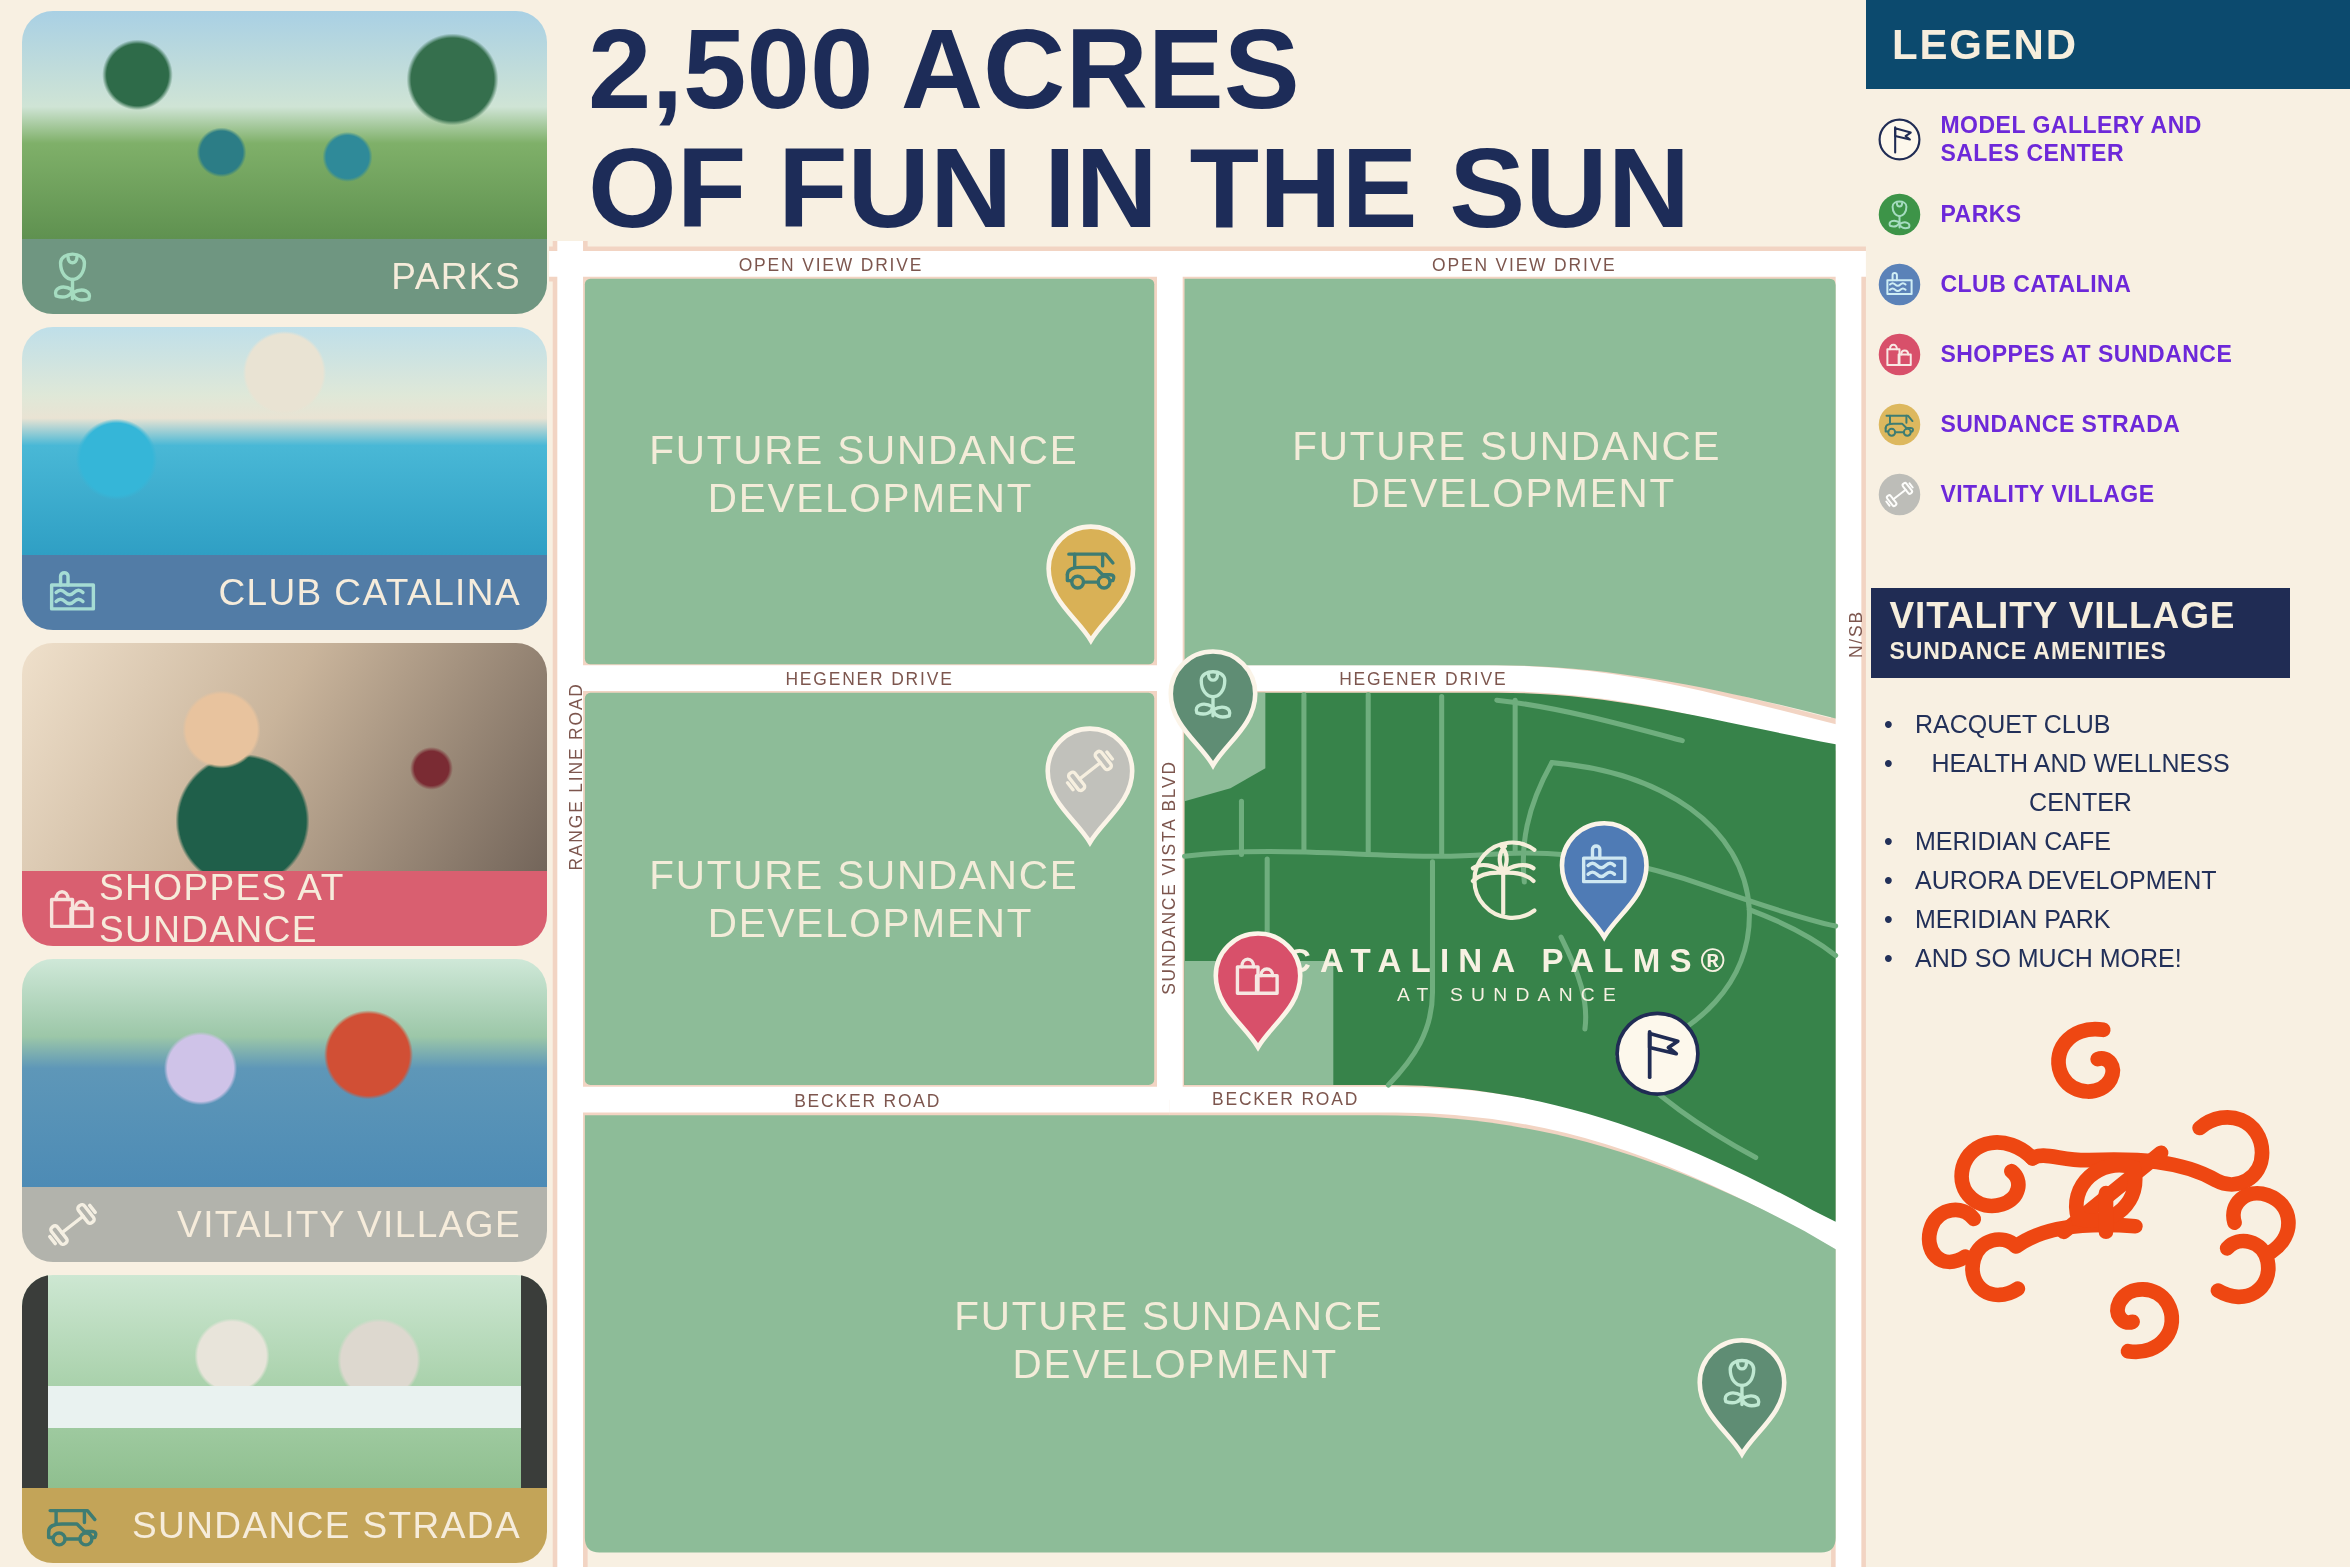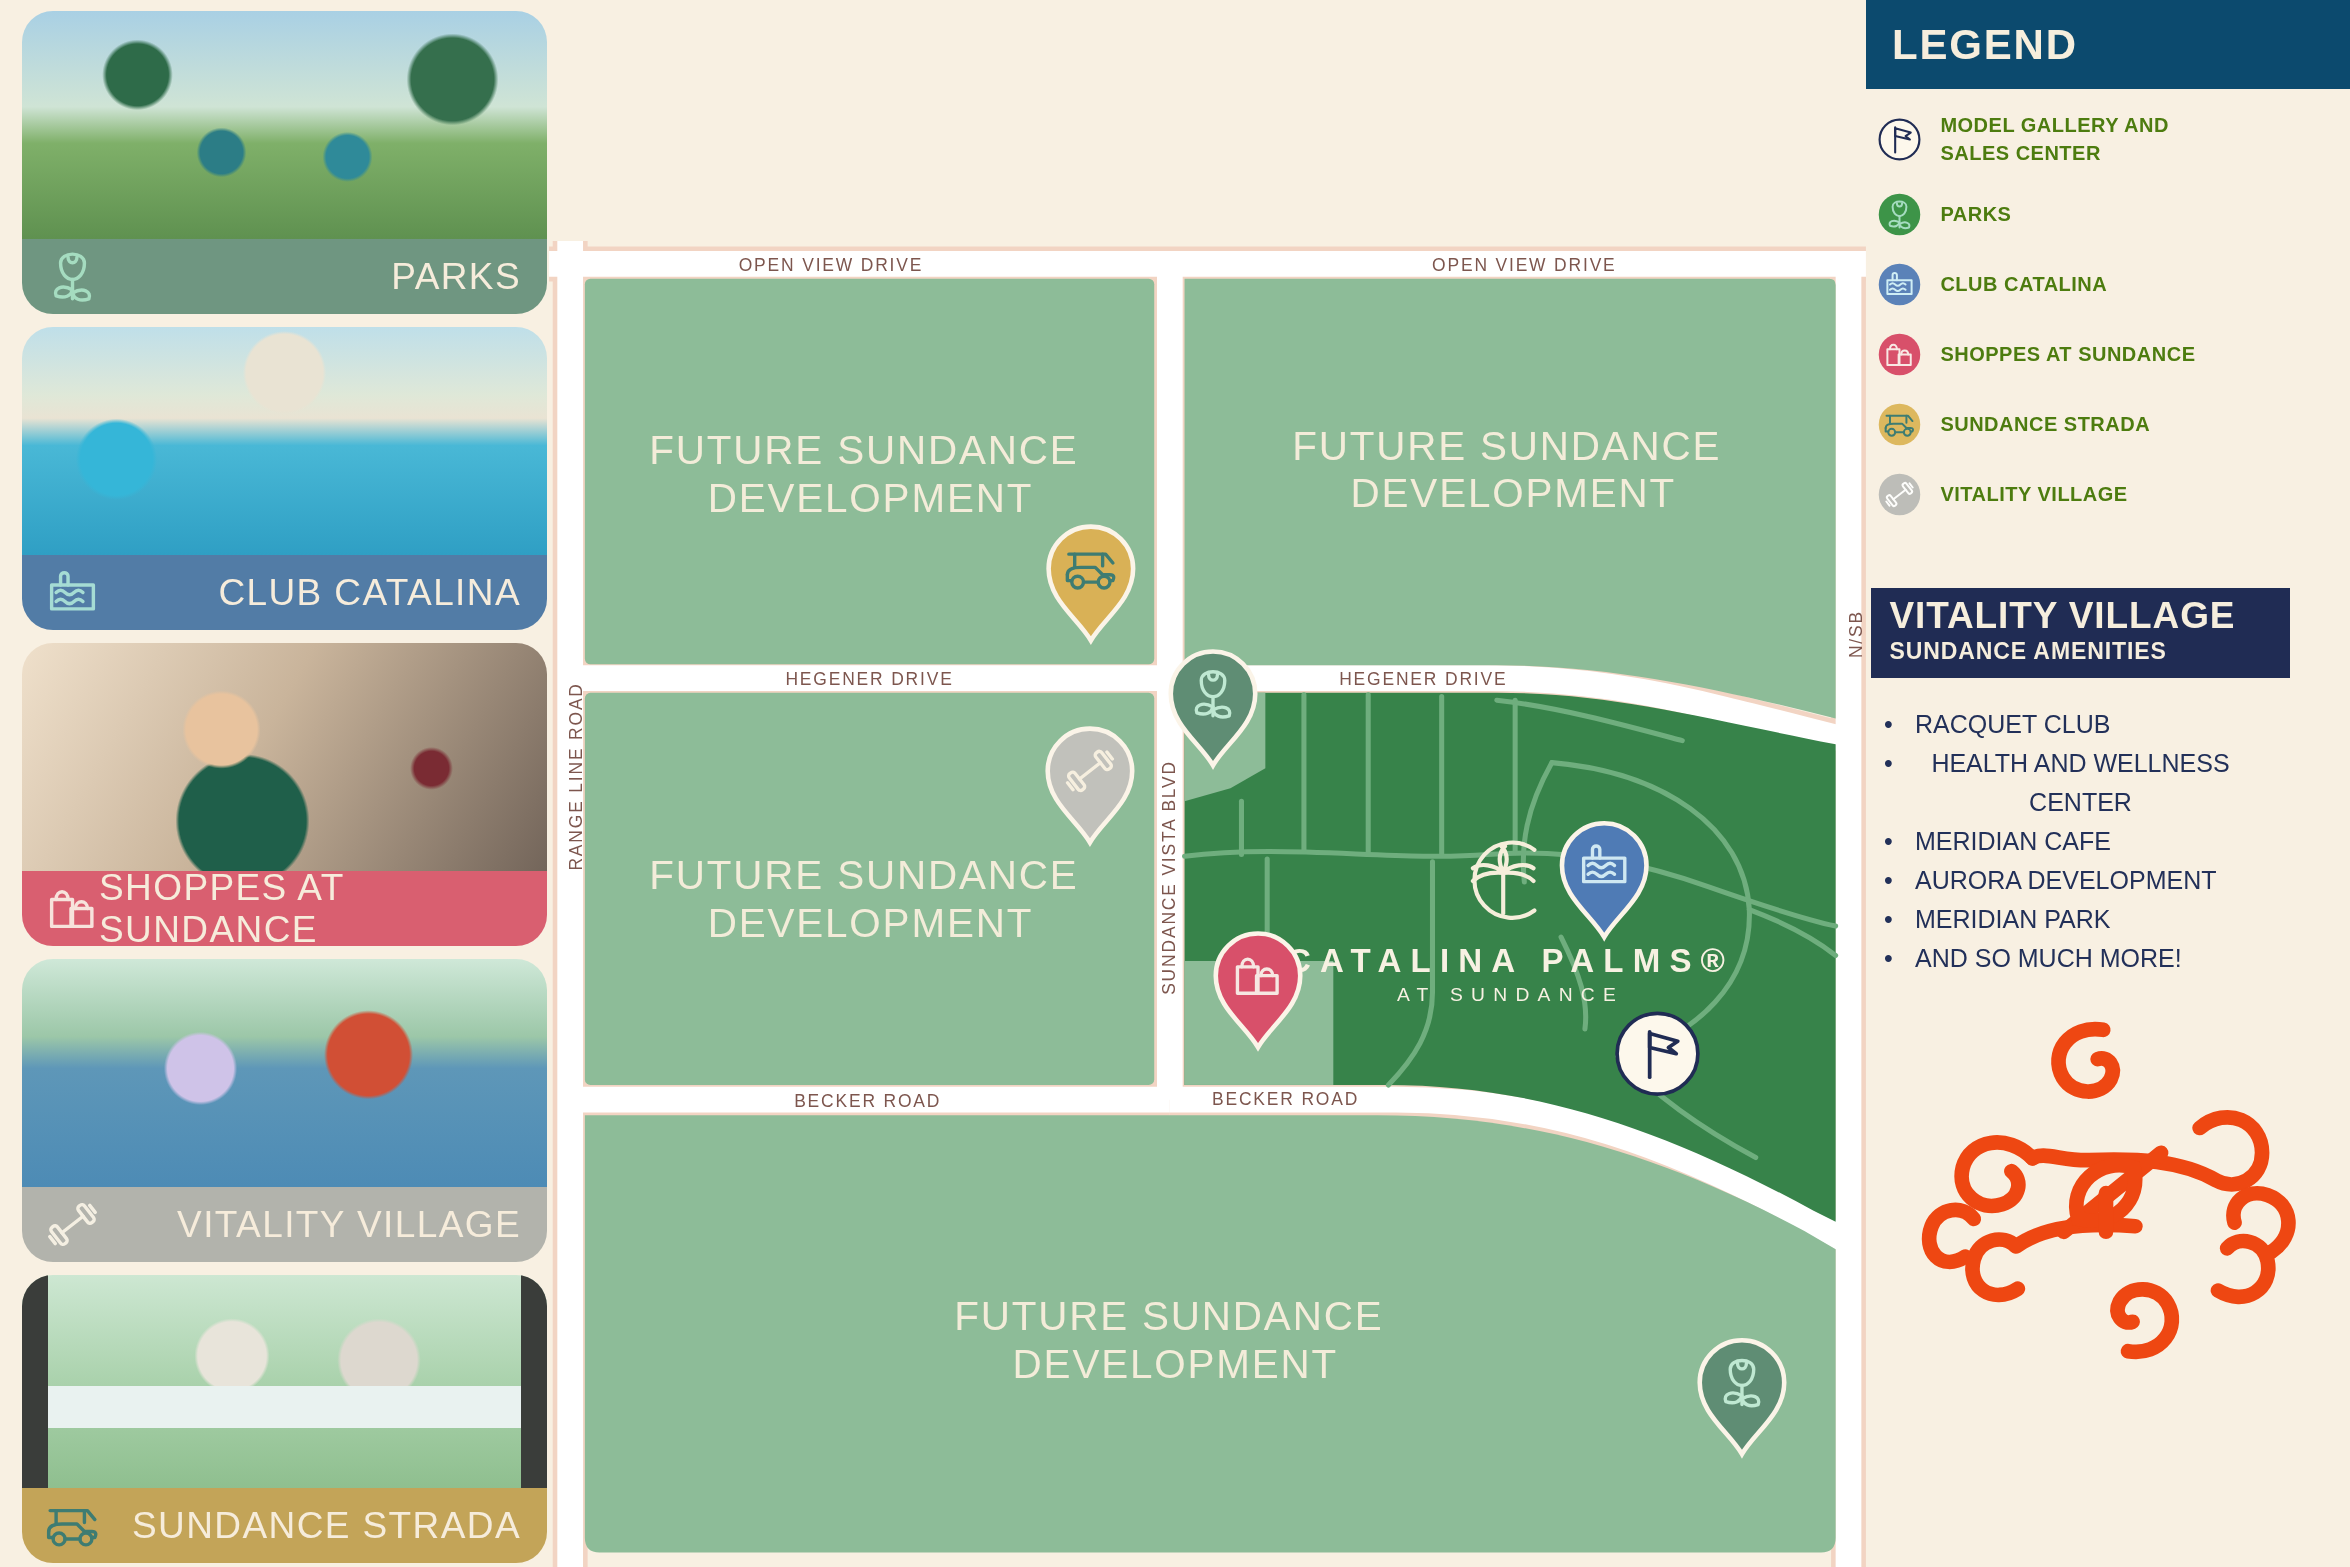--- a/index.html
+++ b/index.html
@@ -55,21 +55,21 @@
   .community-name{fill:#f7f1e2;font-size:36px;letter-spacing:10px;font-weight:600;}
   .community-sub{fill:#f7f1e2;font-size:21px;letter-spacing:9px;}
 
   
   .legend-header{position:absolute;left:1866px;top:0;width:485px;height:89px;background:#0c4a6e;
                  display:flex;align-items:center;}
   .legend-header .t{color:#f6eedd;font-size:42px;font-weight:700;letter-spacing:1.8px;margin-left:26px;}
   .legend-rows{position:absolute;left:1877px;top:112px;width:459px;}
   .lg-row{display:flex;align-items:center;margin-bottom:25px;}
   .lg-row .lg-ico{width:45px;height:45px;flex:0 0 45px;}
-  .lg-row .lg-lbl{margin-left:18.4px;color:#4d7c0f;font-size:20px;font-weight:600;
+  .lg-row .lg-lbl{margin-left:18.4px;color:#6d28d9;font-size:23px;font-weight:600;
                   letter-spacing:0.5px;line-height:27.5px;max-width:303px;}
 
   .vv-banner{position:absolute;left:1871px;top:588px;width:419px;height:90px;background:#202c54;
              color:#f6eedd;padding-left:18.4px;box-sizing:border-box;}
   .vv-banner .h{font-size:37px;font-weight:800;letter-spacing:0.9px;margin-top:7.3px;}
   .vv-banner .s{font-size:23px;font-weight:600;letter-spacing:0.9px;margin-top:1px;}
   .vv-list{position:absolute;left:1884px;top:705px;width:432px;}
   .vv-item{display:flex;color:#223059;font-size:25px;line-height:39px;}
   .vv-item .dot{width:31px;flex:0 0 31px;}
   .vv-item .tx{max-width:331px;text-align:center;}
@@ -166,20 +166,24 @@
   <div class="card" style="top:1275px;height:288px">
     <div class="photo photo-strada"></div>
     <div class="bar bar-strada">
       <svg viewBox="-24 -24 48 48">
           <use href="#g-cart" stroke="#3e7c72" transform="scale(1.35)"></use>
         </svg>
       <span class="lbl">SUNDANCE STRADA</span>
     </div>
   </div>
 
+  <div class="headline">
+    <div>2,500 ACRES</div>
+    <div>OF FUN IN THE SUN</div>
+  </div>
 
   <svg style="position:absolute;left:549px;top:241px" width="1317" height="1327" viewBox="598 262 1434 1445">
 
     <g stroke="#f2d4c3" stroke-width="38" fill="none" stroke-linejoin="round">
       <path d="M598,287 H2032"></path>
       <path d="M621,262 V1707"></path>
       <path d="M1274,287 V1197"></path>
       <path d="M2013,287 V1707"></path>
       <path d="M621,738 H1274"></path>
       <path d="M1274,738 H1620 C1760,738 1850,765 2013,806"></path>

